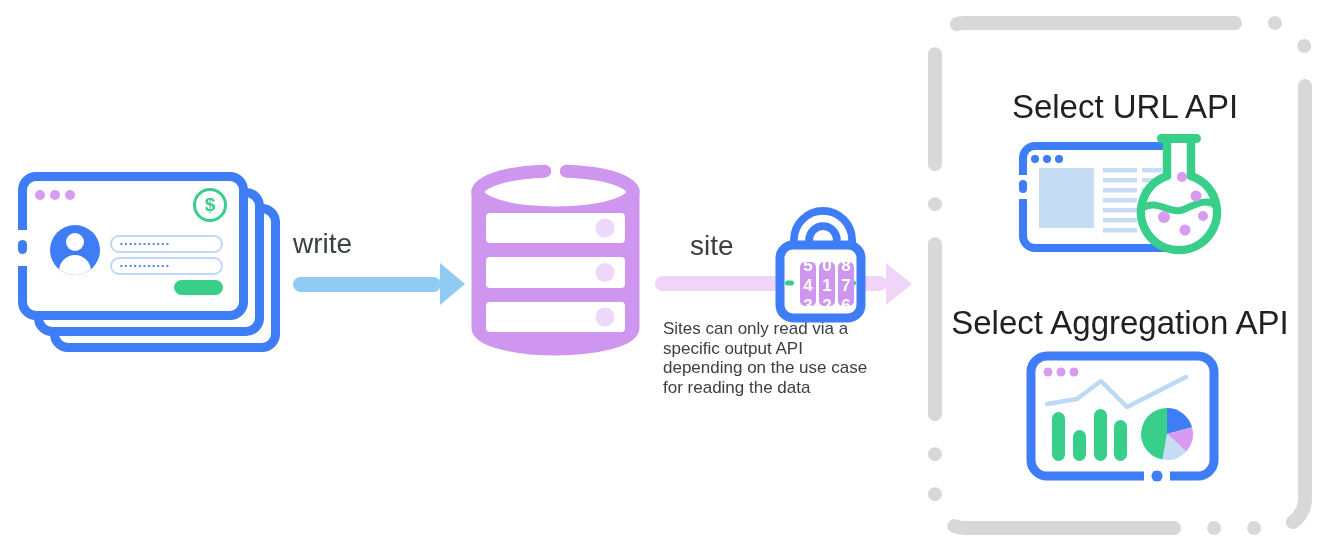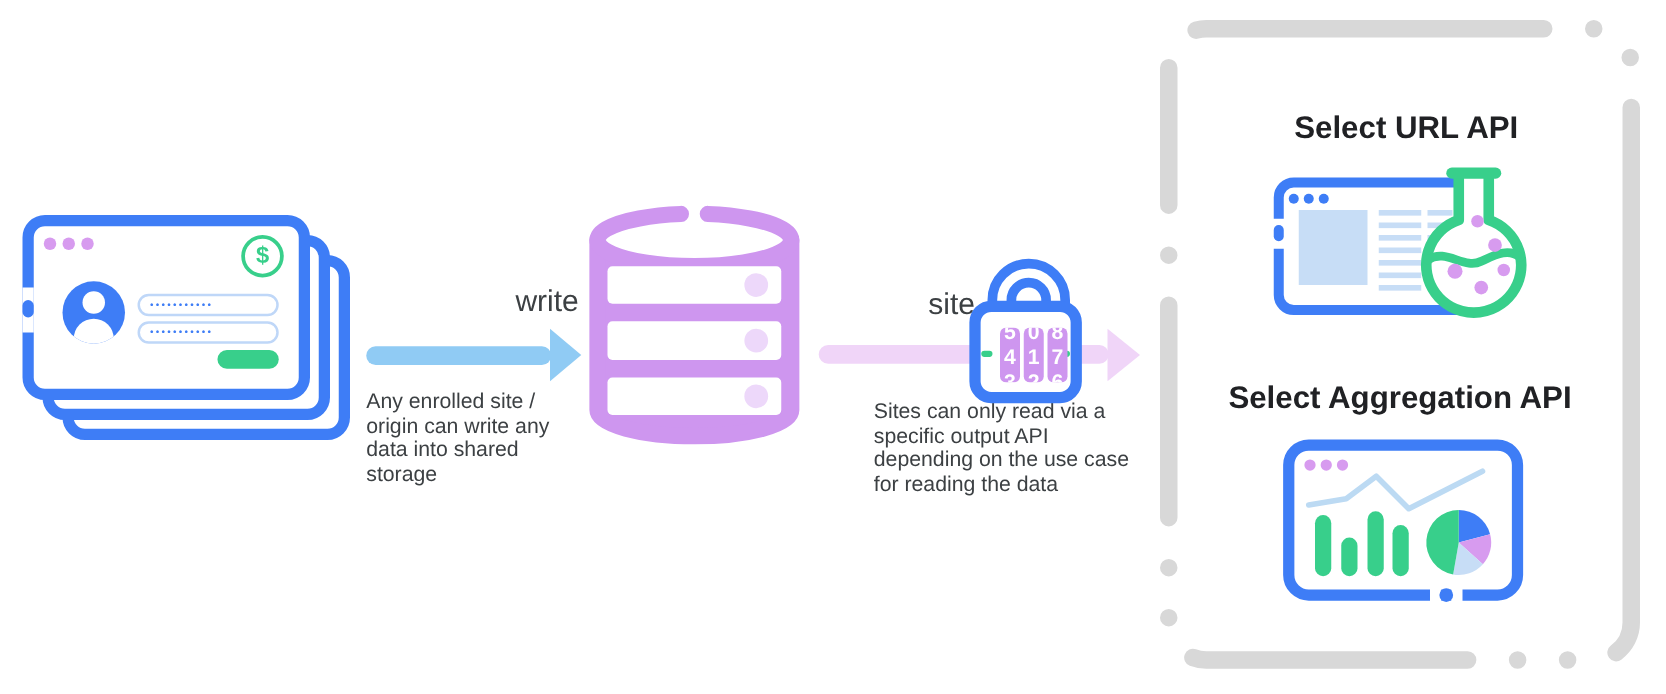--- a/index.html
+++ b/index.html
@@ -29,23 +29,23 @@
     position:absolute;left:83px;width:113px;height:18px;background:#fff;
     border:2px solid #BFD7F8;border-radius:10px;box-sizing:border-box;
     color:var(--blue,#3E7DF6);font-size:8px;letter-spacing:1.8px;line-height:14px;
     padding-left:8px;overflow:hidden;white-space:nowrap;
   }
   .green-btn{position:absolute;left:147px;top:99px;width:49px;height:15px;border-radius:8px;
     background:var(--green,#38CF8B);}
   .notch-gap{position:absolute;left:-9px;width:9px;background:#fff;}
   .notch-dot{position:absolute;left:-9px;width:9px;border-radius:5px;background:var(--blue,#3E7DF6);}
   
-  .flow-label{position:absolute;font-size:24px;color:var(--text_body,#3C4043);text-align:right;}
+  .flow-label{position:absolute;font-size:28px;color:var(--text_body,#3C4043);text-align:left;}
   .caption{position:absolute;font-size:17px;line-height:19.5px;color:var(--text_body,#3C4043);white-space:pre-line;}
-  .api-title{position:absolute;font-size:25px;font-weight:bold;color:var(--text_dark,#202124);text-align:center;}
+  .api-title{position:absolute;font-size:33px;font-weight:normal;color:var(--text_dark,#202124);text-align:center;}
   
   .arrow-body{position:absolute;height:15px;border-radius:8px;}
   .arrow-head{position:absolute;width:0;height:0;border-top:21px solid transparent;border-bottom:21px solid transparent;}
   .write .arrow-body{background:var(--arrow_blue,#90CBF4);}
   .write .arrow-head{border-left:25px solid var(--arrow_blue,#90CBF4);}
   .read .arrow-body{background:var(--arrow_pink,#F0D5F8);}
   .read .arrow-head{border-left:26px solid var(--arrow_pink,#F0D5F8);}
   
   .sb{stroke:var(--blue,#3E7DF6);}
   .fb{fill:var(--blue,#3E7DF6);}
@@ -82,24 +82,20 @@
       <div class="notch-gap" style="top:49px;height:36px;"></div>
       <div class="notch-dot" style="top:59px;height:14px;"></div>
     </div>
   </div>
 
   <div class="flow-label" style="left:293px;top:228px;width:170px;">write</div>
   <div class="write">
     <div class="arrow-body" style="left:293px;top:277px;width:148px;"></div>
     <div class="arrow-head" style="left:440px;top:263px;"></div>
   </div>
-  <div class="caption" style="left:293px;top:311px;width:180px;">Any enrolled site /
-origin can write any
-data into shared
-storage</div>
 
   <svg class="abs" style="left:470px;top:160px;" width="180" height="200" viewBox="0 0 180 200">
 
     <path d="M 8 32 L 8 168 A 77.5 21 0 0 0 163 168 L 163 32 Z" class="fp sp" style="stroke-width:13;stroke-linejoin:round;"></path>
 
     <path d="M 96.3 11.2 A 77.5 21 0 1 1 74.7 11.2" fill="#ffffff" class="sp" style="stroke-width:13;stroke-linecap:round;"></path>
 
     <g>
       <rect x="16" y="53" width="139" height="30" rx="4" fill="#ffffff"></rect>
       <rect x="16" y="97" width="139" height="31" rx="4" fill="#ffffff"></rect>
@@ -108,21 +104,21 @@
       <circle cx="135" cy="112.5" r="9.5" fill="var(--purple_light,#EDD8FA)"></circle>
       <circle cx="135" cy="157" r="9.5" fill="var(--purple_light,#EDD8FA)"></circle>
     </g>
   </svg>
 
   <div class="flow-label" style="left:690px;top:230px;width:90px;">site</div>
   <div class="read">
     <div class="arrow-body" style="left:655px;top:276px;width:232px;"></div>
     <div class="arrow-head" style="left:886px;top:263px;"></div>
   </div>
-  <div class="caption" style="left:663px;top:319px;width:240px;margin-left:36px;">Sites can only read via a
+  <div class="caption" style="left:663px;top:319px;width:240px;">Sites can only read via a
 specific output API
 depending on the use case
 for reading the data</div>
 
   <svg class="abs" style="left:775px;top:200px;" width="100" height="130" viewBox="0 0 100 130">
     <defs>
         <clipPath id="wheelClip">
           <rect x="23" y="62" width="58" height="44" rx="5"></rect>
         </clipPath>
       </defs>

